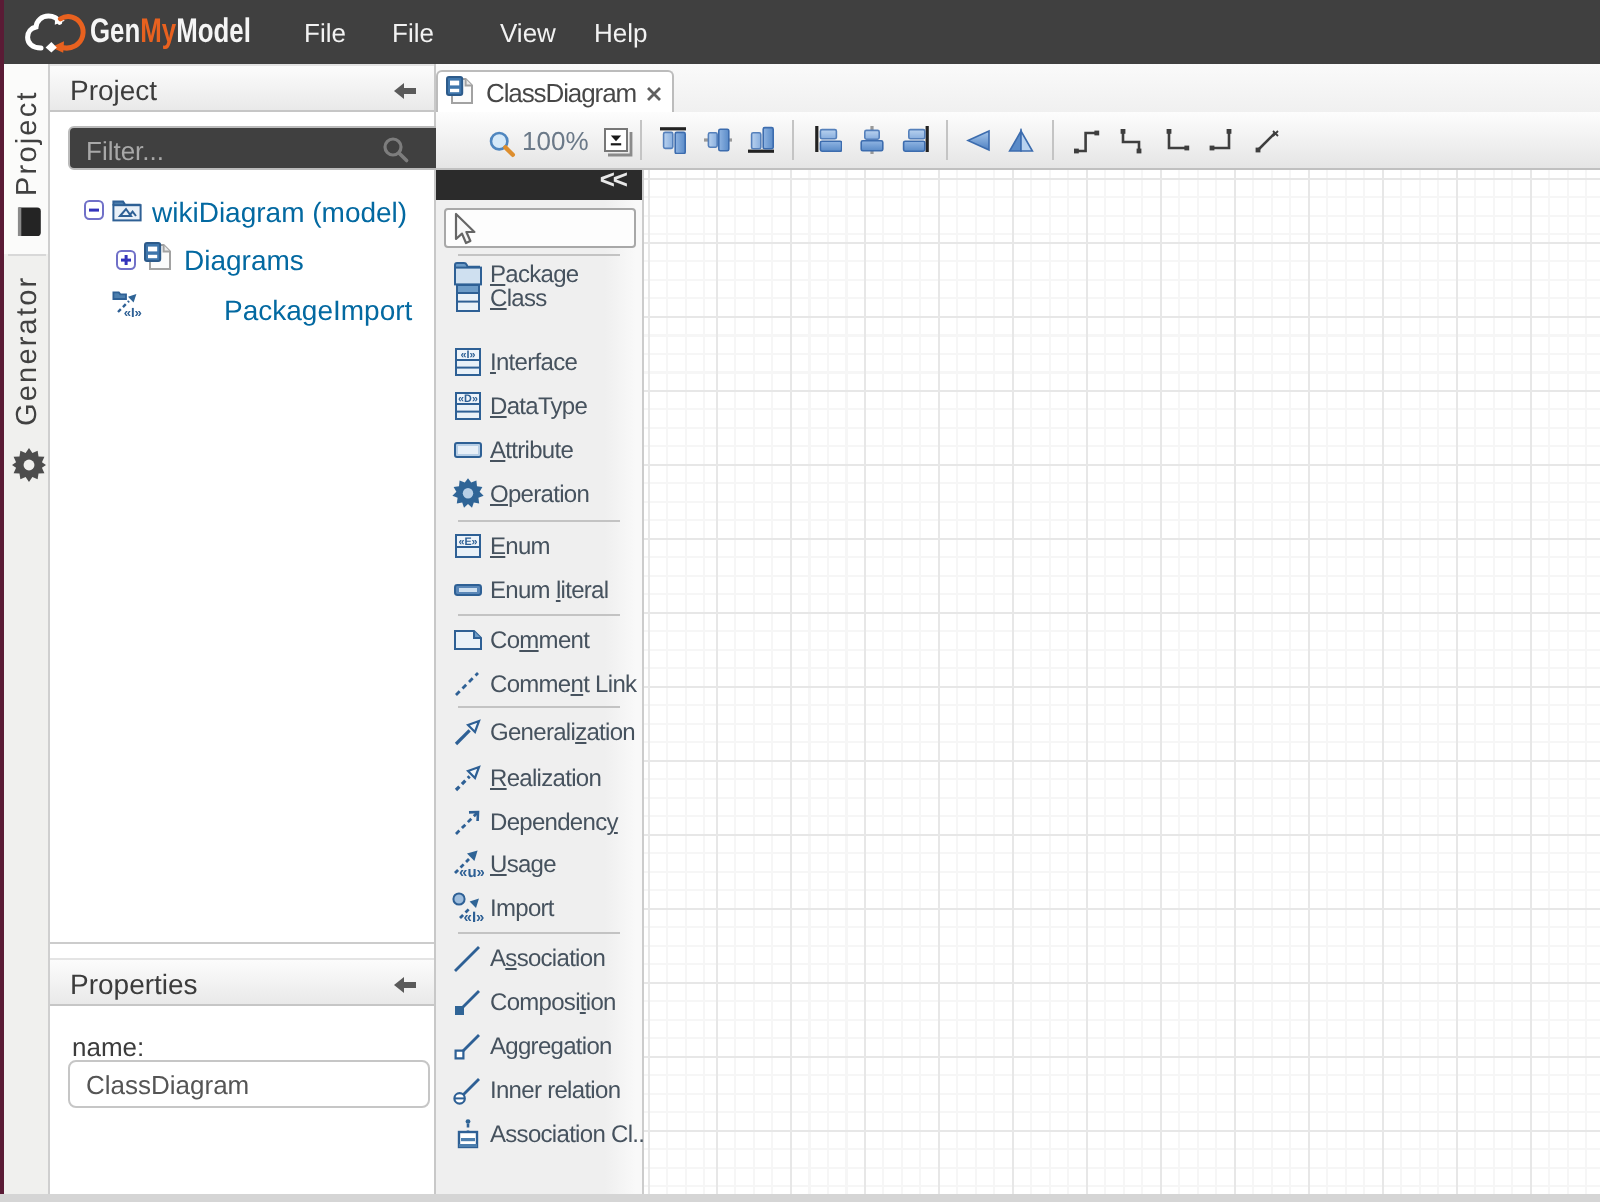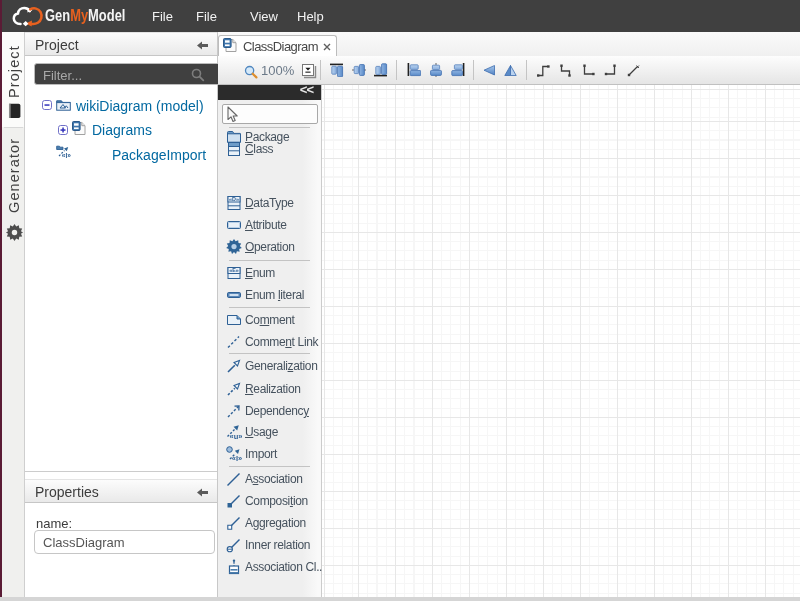--- a/index.html
+++ b/index.html
@@ -318,20 +318,29 @@
 
     <div class="palitem" style="top:53px">
         <svg width="16" height="16" viewBox="0 0 16 16">
       <rect x="2.5" y="1.5" width="11" height="13" fill="#e9f1f8" stroke="#2e6095" stroke-width="1"></rect>
       <rect x="2.5" y="1.5" width="11" height="4" fill="#6d9cc8" stroke="#2e6095" stroke-width="1"></rect>
       <path d="M2.5 9.8 L13.5 9.8" stroke="#2e6095" stroke-width="1"></path>
     </svg>
         <span class="plabel"><u>C</u>lass</span>
       </div>
 
+    <div class="palitem" style="top:85px">
+        <svg width="16" height="16" viewBox="0 0 16 16">
+      <rect x="2" y="1.5" width="12" height="13" fill="#e9f1f8" stroke="#2e6095" stroke-width="1"></rect>
+      <rect x="2" y="1.5" width="12" height="5.5" fill="#eef4fa" stroke="#2e6095" stroke-width="1"></rect>
+      <text x="8" y="5.9" font-size="5.4" font-weight="bold" fill="#2e6095" text-anchor="middle" font-family="Liberation Sans">«I»</text>
+      <path d="M2 10.8 L14 10.8" stroke="#2e6095" stroke-width="1"></path>
+    </svg>
+        <span class="plabel"><u>I</u>nterface</span>
+      </div>
 
     <div class="palitem" style="top:129px">
         <svg width="16" height="16" viewBox="0 0 16 16">
       <rect x="1.5" y="4.5" width="13" height="7" rx="1" fill="#b8cfe6" stroke="#2e6095" stroke-width="1"></rect>
       <rect x="3" y="6" width="10" height="4" fill="#e8f0f8"></rect>
     </svg>
         <span class="plabel"><u>A</u>ttribute</span>
       </div>
 
     <div class="palitem" style="top:107px">

